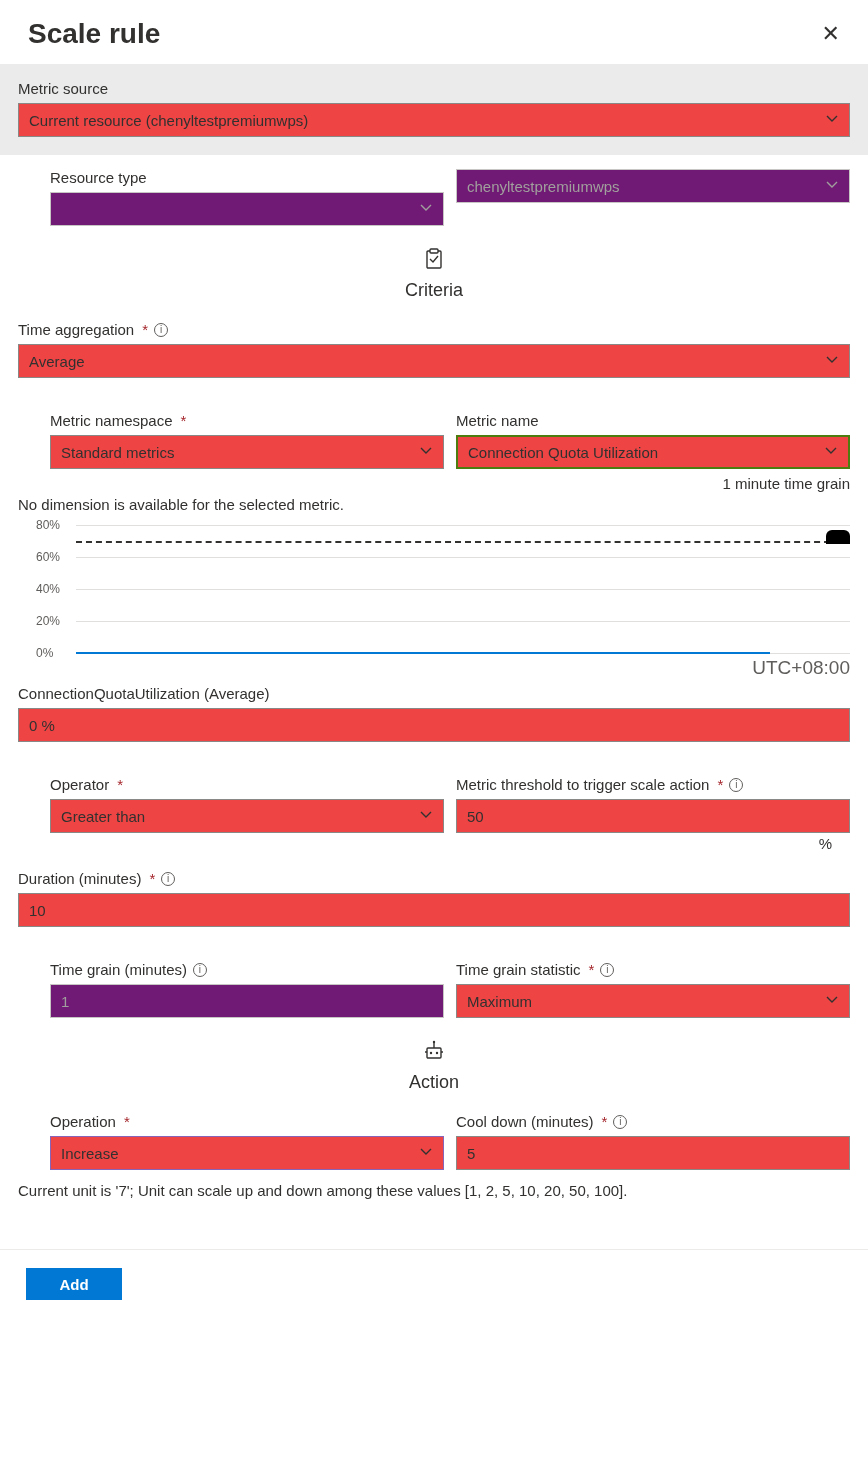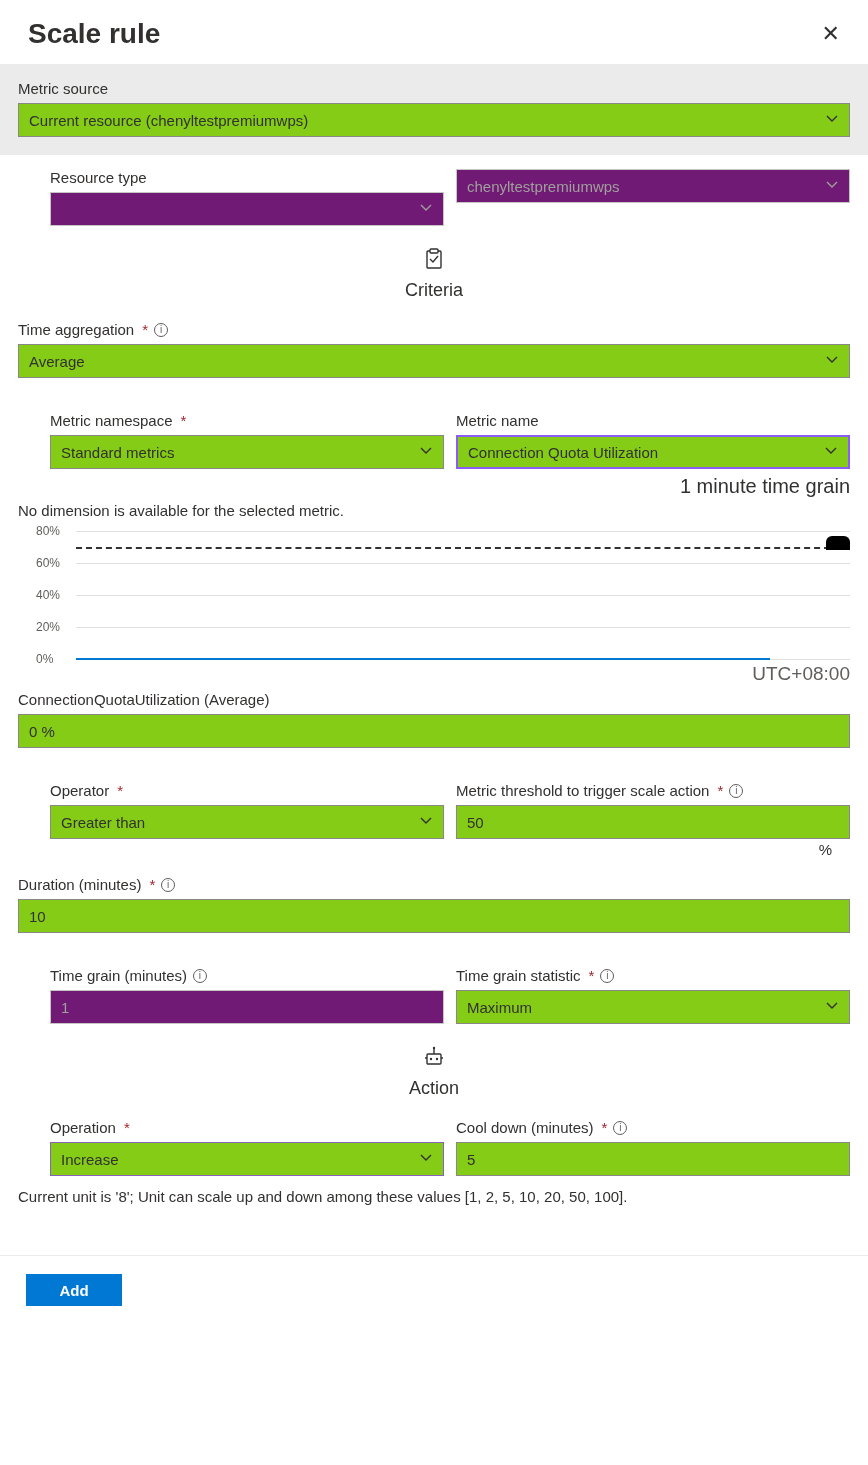--- a/index.html
+++ b/index.html
@@ -6,33 +6,33 @@
   body { background: #fff; color: #323130; width: 868px; }
   .header { display: flex; justify-content: space-between; align-items: center; padding: 18px 28px 14px 28px; }
   .header h1 { font-size: 28px; font-weight: 600; }
   .close-x { font-size: 22px; font-weight: 300; cursor: pointer; color: #323130; }
   .section-gray { background: #ebebeb; padding: 16px 18px 18px 18px; }
   .section-white { padding: 14px 18px 4px 18px; }
   .label { font-size: 15px; color: #323130; margin-bottom: 6px; display: flex; align-items: center; gap: 6px; }
   .req { color: #a4262c; margin-left: 2px; }
   .info-icon { display:inline-flex; width:14px; height:14px; border:1px solid #605e5c; border-radius:50%; font-size:10px; align-items:center; justify-content:center; color:#605e5c; }
   .select, .textfield {
-    width: 100%; height: 34px; border:1px solid #8a8886; background:#84cc16;
+    width: 100%; height: 34px; border:1px solid #8a8886; background:#ef4444;
     padding: 0 10px; font-size:15px; display:flex; align-items:center; justify-content:space-between;
   }
   .select .chev { font-size:14px; color:#323130; }
   .select.disabled, .textfield.disabled { background:#701a75; color:#a19f9d; border-color:#c8c6c4; }
-  .select.highlight { border:2px solid #8b5cf6; }
+  .select.highlight { border:2px solid #4d7c0f; }
   .select.purple { border:1px solid #8764b8; }
   .row2 { display:flex; gap:12px;margin-left:32px; }
   .row2 > div { flex:1; }
   .section-title { display:flex; align-items:center; gap:10px; font-size:18px; font-weight:400; padding: 18px 18px 6px 18px; flex-direction: column; }
   .clipboard-icon svg, .robot-icon svg { display:block; }
   .helper { font-size:15px; color:#323130; padding: 0 18px 4px 18px; }
-  .helper-right { text-align:right; font-size:20px; color:#323130; }
+  .helper-right { text-align:right; font-size:15px; color:#323130; }
   .chart-wrap { padding: 4px 18px 0 18px; }
   .chart { position:relative; height:128px; margin-top:4px; }
   .ytick { position:absolute; left:18px; font-size:12px; color:#605e5c; transform:translateY(-50%); }
   .gridline { position:absolute; left:58px; right:0; border-top:1px solid #e1dfdd; }
   .dashline { position:absolute; left:58px; right:0; border-top:2px dashed #323130; }
   .blueline { position:absolute; left:58px; height:2px; background:#0078d4; }
   .blackblob { position:absolute; right:0; width:24px; height:14px; background:#000; border-radius:6px 6px 0 0; }
   .tz { text-align:right; font-size:19px; color:#605e5c; padding:4px 18px 6px 0; }
   .metric-readout-label { font-size:15px; padding: 0 18px 4px 18px; }
   .unit-right { text-align:right; padding: 2px 18px 0 0; font-size:15px; }
@@ -280,17 +280,17 @@
         <span class="req">*</span>
         <span class="info-icon">i</span>
       </div>
       <div class="textfield">
         <span>5</span>
       </div>
     </div>
   </div>
 </div>
 
-<div class="note">Current unit is '8'; Unit can scale up and down among these values [1, 2, 5, 10, 20, 50, 100].</div>
+<div class="note">Current unit is '7'; Unit can scale up and down among these values [1, 2, 5, 10, 20, 50, 100].</div>
 
 <div class="footer">
   <button class="add-btn">Add</button>
 </div>
 
 </body></html>

